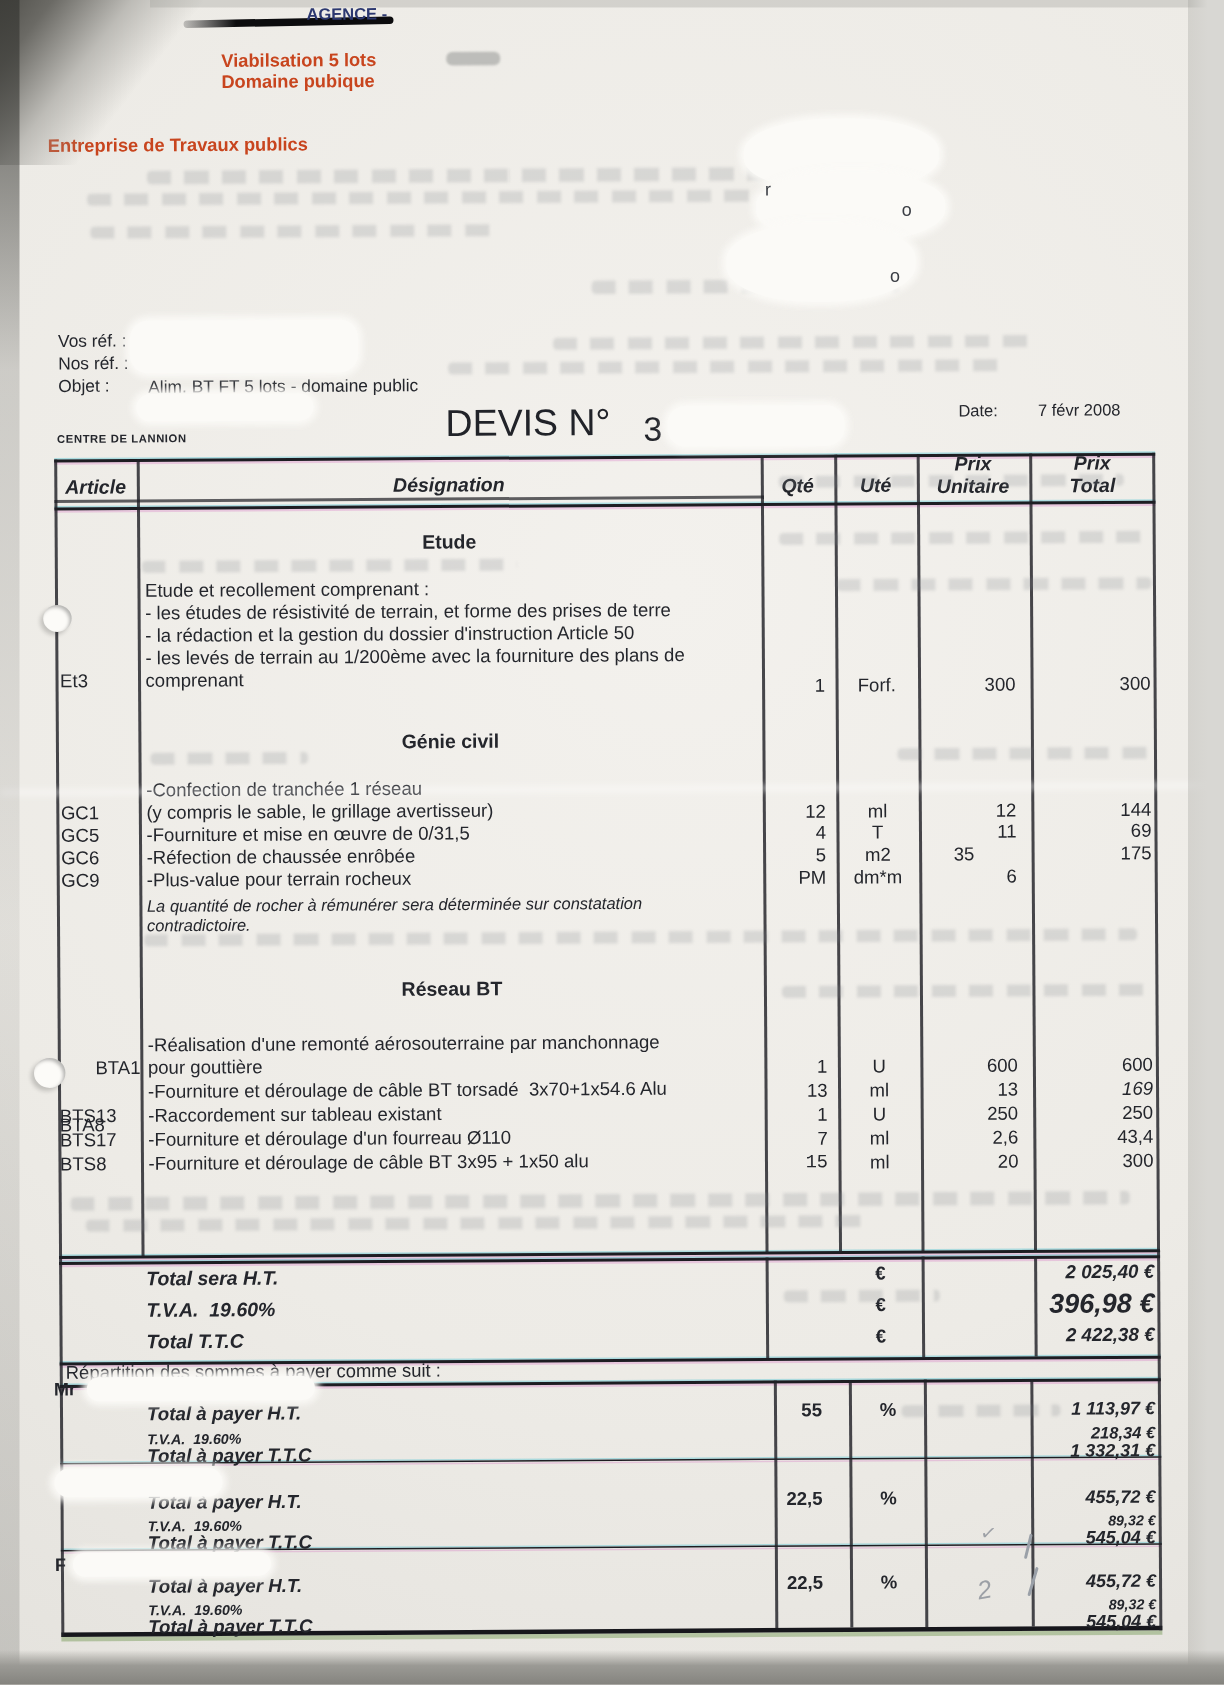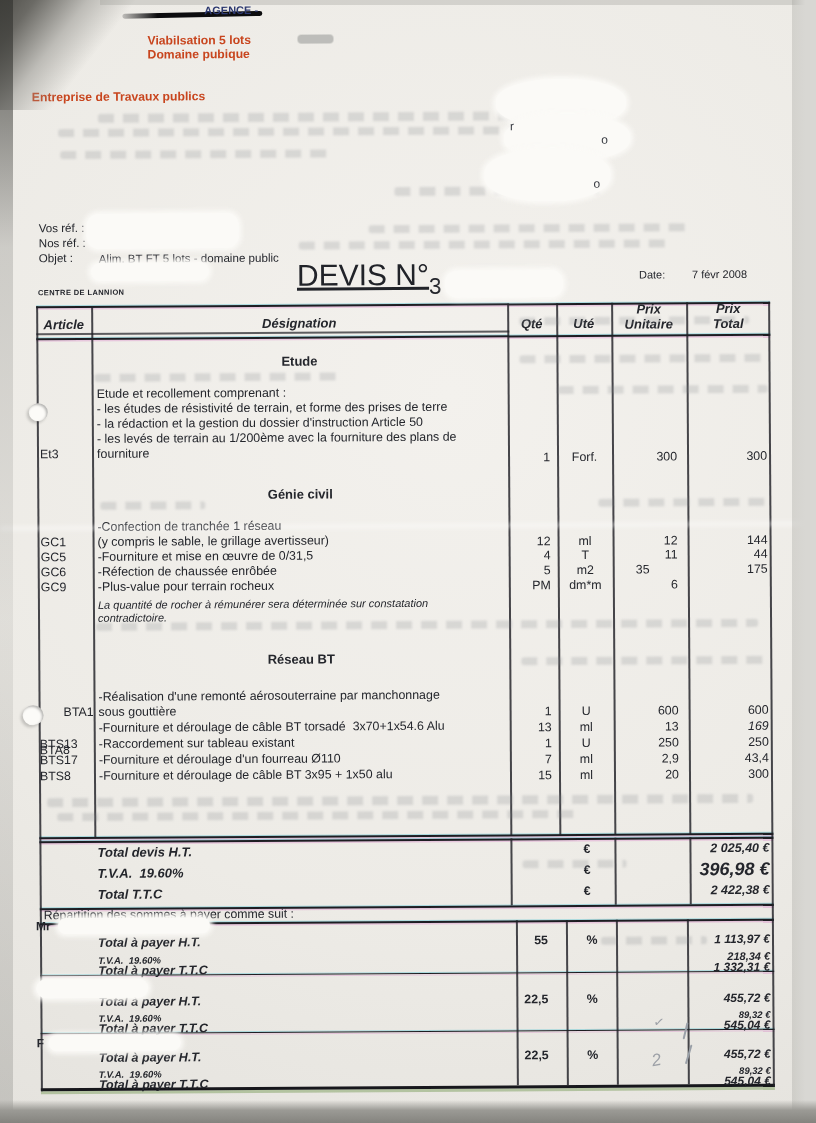--- a/index.html
+++ b/index.html
@@ -82,21 +82,21 @@
   <div class="abs t" style="left:40px;top:218px;font-size:11.6px;">Vos réf. :</div>
   <div class="abs t" style="left:40px;top:233px;font-size:11.6px;">Nos réf. :</div>
   <div class="abs t" style="left:40px;top:248px;font-size:11.6px;">Objet :</div>
   <div class="abs t" style="left:100px;top:249px;font-size:11.6px;">Alim. BT FT 5 lots - domaine public</div>
   <div class="abs blob" style="left:88px;top:212px;width:152px;height:35px;"></div>
   <div class="abs blob" style="left:92px;top:261px;width:118px;height:18px;"></div>
 
   <div class="abs t" style="left:640px;top:269px;font-size:11px;">Date:</div>
   <div class="abs t" style="left:693px;top:269px;font-size:11px;">7 févr 2008</div>
   <div class="abs b" style="left:39px;top:286px;font-size:7.5px;color:#24262c;letter-spacing:.4px;">CENTRE DE LANNION</div>
-  <div class="abs" style="left:298px;top:258px;font-size:30px;color:#212329;z-index:2;text-decoration:underline;">DEVIS N°</div>
+  <div class="abs" style="left:298px;top:268px;font-size:25px;color:#212329;z-index:2;">DEVIS N°</div>
   <div class="abs" style="left:430px;top:274px;font-size:22.5px;color:#212329;z-index:2;">3</div>
   <div class="abs blob" style="left:446px;top:271px;width:118px;height:27px;"></div>
 
   <div class="abs hl" style="left:37px;top:304px;width:734px;height:2px;"></div>
   <div class="abs" style="left:37px;top:331px;width:473px;height:1.5px;background:rgba(30,30,36,.7);"></div>
   <div class="abs hl" style="left:37px;top:336px;width:734px;height:2px;"></div>
   <div class="abs hl" style="left:37px;top:835px;width:734px;height:2px;"></div>
   <div class="abs hl" style="left:37px;top:839px;width:734px;height:2px;"></div>
   <div class="abs hl" style="left:37px;top:906px;width:734px;height:1.5px;"></div>
   <div class="abs hl" style="left:37px;top:921px;width:734px;height:1.5px;"></div>
@@ -128,63 +128,63 @@
   <div class="abs t bi ctr" style="left:612px;top:303px;width:75px;font-size:13px;">Prix</div>
   <div class="abs t bi ctr" style="left:612px;top:318px;width:75px;font-size:13px;">Unitaire</div>
   <div class="abs t bi ctr" style="left:687px;top:303px;width:84px;font-size:13px;">Prix</div>
   <div class="abs t bi ctr" style="left:687px;top:318px;width:84px;font-size:13px;">Total</div>
 
   <div class="abs t b ctr" style="left:92px;top:353px;width:416px;font-size:13px;">Etude</div>
   <div class="abs t" style="left:97px;top:385px;">Etude et recollement comprenant :</div>
   <div class="abs t" style="left:97px;top:400px;">- les études de résistivité de terrain, et forme des prises de terre</div>
   <div class="abs t" style="left:97px;top:415px;">- la rédaction et la gestion du dossier d'instruction Article 50</div>
   <div class="abs t" style="left:97px;top:430px;">- les levés de terrain au 1/200ème avec la fourniture des plans de</div>
-  <div class="abs t" style="left:97px;top:445px;">fourniture</div>
+  <div class="abs t" style="left:97px;top:445px;">comprenant</div>
   <div class="abs t" style="left:40px;top:445px;">Et3</div>
   <div class="abs t cq" style="top:451px;">1</div>
   <div class="abs t cu" style="top:451px;">Forf.</div>
   <div class="abs t cp" style="top:451px;">300</div>
   <div class="abs t ct" style="top:451px;">300</div>
 
   <div class="abs t b ctr" style="left:92px;top:486px;width:416px;font-size:13px;">Génie civil</div>
   <div class="abs t" style="left:97px;top:518px;">-Confection de tranchée 1 réseau</div>
   <div class="abs t" style="left:97px;top:533px;">(y compris le sable, le grillage avertisseur)</div>
   <div class="abs t" style="left:40px;top:533px;">GC1</div>
   <div class="abs t cq" style="top:535px;">12</div>
   <div class="abs t cu" style="top:535px;">ml</div>
   <div class="abs t cp" style="top:535px;">12</div>
   <div class="abs t ct" style="top:535px;">144</div>
 
   <div class="abs t" style="left:97px;top:548px;">-Fourniture et mise en œuvre de 0/31,5</div>
   <div class="abs t" style="left:40px;top:548px;">GC5</div>
   <div class="abs t cq" style="top:549px;">4</div>
   <div class="abs t cu" style="top:549px;">T</div>
   <div class="abs t cp" style="top:549px;">11</div>
-  <div class="abs t ct" style="top:549px;">44</div>
+  <div class="abs t ct" style="top:549px;">69</div>
 
   <div class="abs t" style="left:97px;top:563px;">-Réfection de chaussée enrôbée</div>
   <div class="abs t" style="left:40px;top:563px;">GC6</div>
   <div class="abs t cq" style="top:564px;">5</div>
   <div class="abs t cu" style="top:564px;">m2</div>
   <div class="abs t cp" style="top:564px;text-align:center;">35</div>
   <div class="abs t ct" style="top:564px;">175</div>
 
   <div class="abs t" style="left:97px;top:578px;">-Plus-value pour terrain rocheux</div>
   <div class="abs t" style="left:40px;top:578px;">GC9</div>
   <div class="abs t cq" style="top:579px;">PM</div>
   <div class="abs t cu" style="top:579px;text-align:center;">dm*m</div>
   <div class="abs t cp" style="top:579px;">6</div>
   <div class="abs t ct" style="top:579px;"></div>
 
   <div class="abs t i" style="left:97px;top:596px;font-size:11px;">La quantité de rocher à rémunérer sera déterminée sur constatation</div>
   <div class="abs t i" style="left:97px;top:609px;font-size:11px;">contradictoire.</div>
 
   <div class="abs t b ctr" style="left:92px;top:651px;width:416px;font-size:13px;">Réseau BT</div>
   <div class="abs t" style="left:97px;top:688px;">-Réalisation d'une remonté aérosouterraine par manchonnage</div>
-  <div class="abs t" style="left:97px;top:703px;">sous gouttière</div>
+  <div class="abs t" style="left:97px;top:703px;">pour gouttière</div>
   <div class="abs t" style="left:38px;top:703px;margin-left:24px;">BTA1</div>
   <div class="abs t cq" style="top:705px;">1</div>
   <div class="abs t cu" style="top:705px;">U</div>
   <div class="abs t cp" style="top:705px;">600</div>
   <div class="abs t ct" style="top:705px;">600</div>
 
   <div class="abs t" style="left:97px;top:719px;">-Fourniture et déroulage de câble BT torsadé  3x70+1x54.6 Alu</div>
   <div class="abs t" style="left:38px;top:741px;">BTA8</div>
   <div class="abs t cq" style="top:721px;">13</div>
   <div class="abs t cu" style="top:721px;">ml</div>
@@ -195,31 +195,31 @@
   <div class="abs t" style="left:38px;top:735px;">BTS13</div>
   <div class="abs t cq" style="top:737px;">1</div>
   <div class="abs t cu" style="top:737px;">U</div>
   <div class="abs t cp" style="top:737px;">250</div>
   <div class="abs t ct" style="top:737px;">250</div>
 
   <div class="abs t" style="left:97px;top:751px;">-Fourniture et déroulage d'un fourreau Ø110</div>
   <div class="abs t" style="left:38px;top:751px;">BTS17</div>
   <div class="abs t cq" style="top:753px;">7</div>
   <div class="abs t cu" style="top:753px;">ml</div>
-  <div class="abs t cp" style="top:753px;">2,9</div>
+  <div class="abs t cp" style="top:753px;">2,6</div>
   <div class="abs t ct" style="top:753px;">43,4</div>
 
   <div class="abs t" style="left:97px;top:767px;">-Fourniture et déroulage de câble BT 3x95 + 1x50 alu</div>
   <div class="abs t" style="left:38px;top:767px;">BTS8</div>
-  <div class="abs t cq" style="top:769px;">15</div>
+  <div class="abs t cq" style="top:769px;font-family:Liberation Mono, monospace;">15</div>
   <div class="abs t cu" style="top:769px;">ml</div>
   <div class="abs t cp" style="top:769px;">20</div>
   <div class="abs t ct" style="top:769px;">300</div>
 
-  <div class="abs t bi" style="left:95px;top:843px;font-size:13px;">Total devis H.T.</div>
+  <div class="abs t bi" style="left:95px;top:843px;font-size:13px;">Total sera H.T.</div>
   <div class="abs t b ctr" style="left:557px;top:843px;width:55px;">€</div>
   <div class="abs t bi bv" style="top:843px;font-size:12.5px;">2 025,40 €</div>
 
   <div class="abs t bi" style="left:95px;top:864px;font-size:13px;">T.V.A.  19.60%</div>
   <div class="abs t b ctr" style="left:557px;top:864px;width:55px;">€</div>
   <div class="abs t bi bv" style="top:864px;font-size:18px;">396,98 €</div>
 
   <div class="abs t bi" style="left:95px;top:885px;font-size:13px;">Total T.T.C</div>
   <div class="abs t b ctr" style="left:557px;top:885px;width:55px;">€</div>
   <div class="abs t bi bv" style="top:885px;font-size:12.5px;">2 422,38 €</div>

